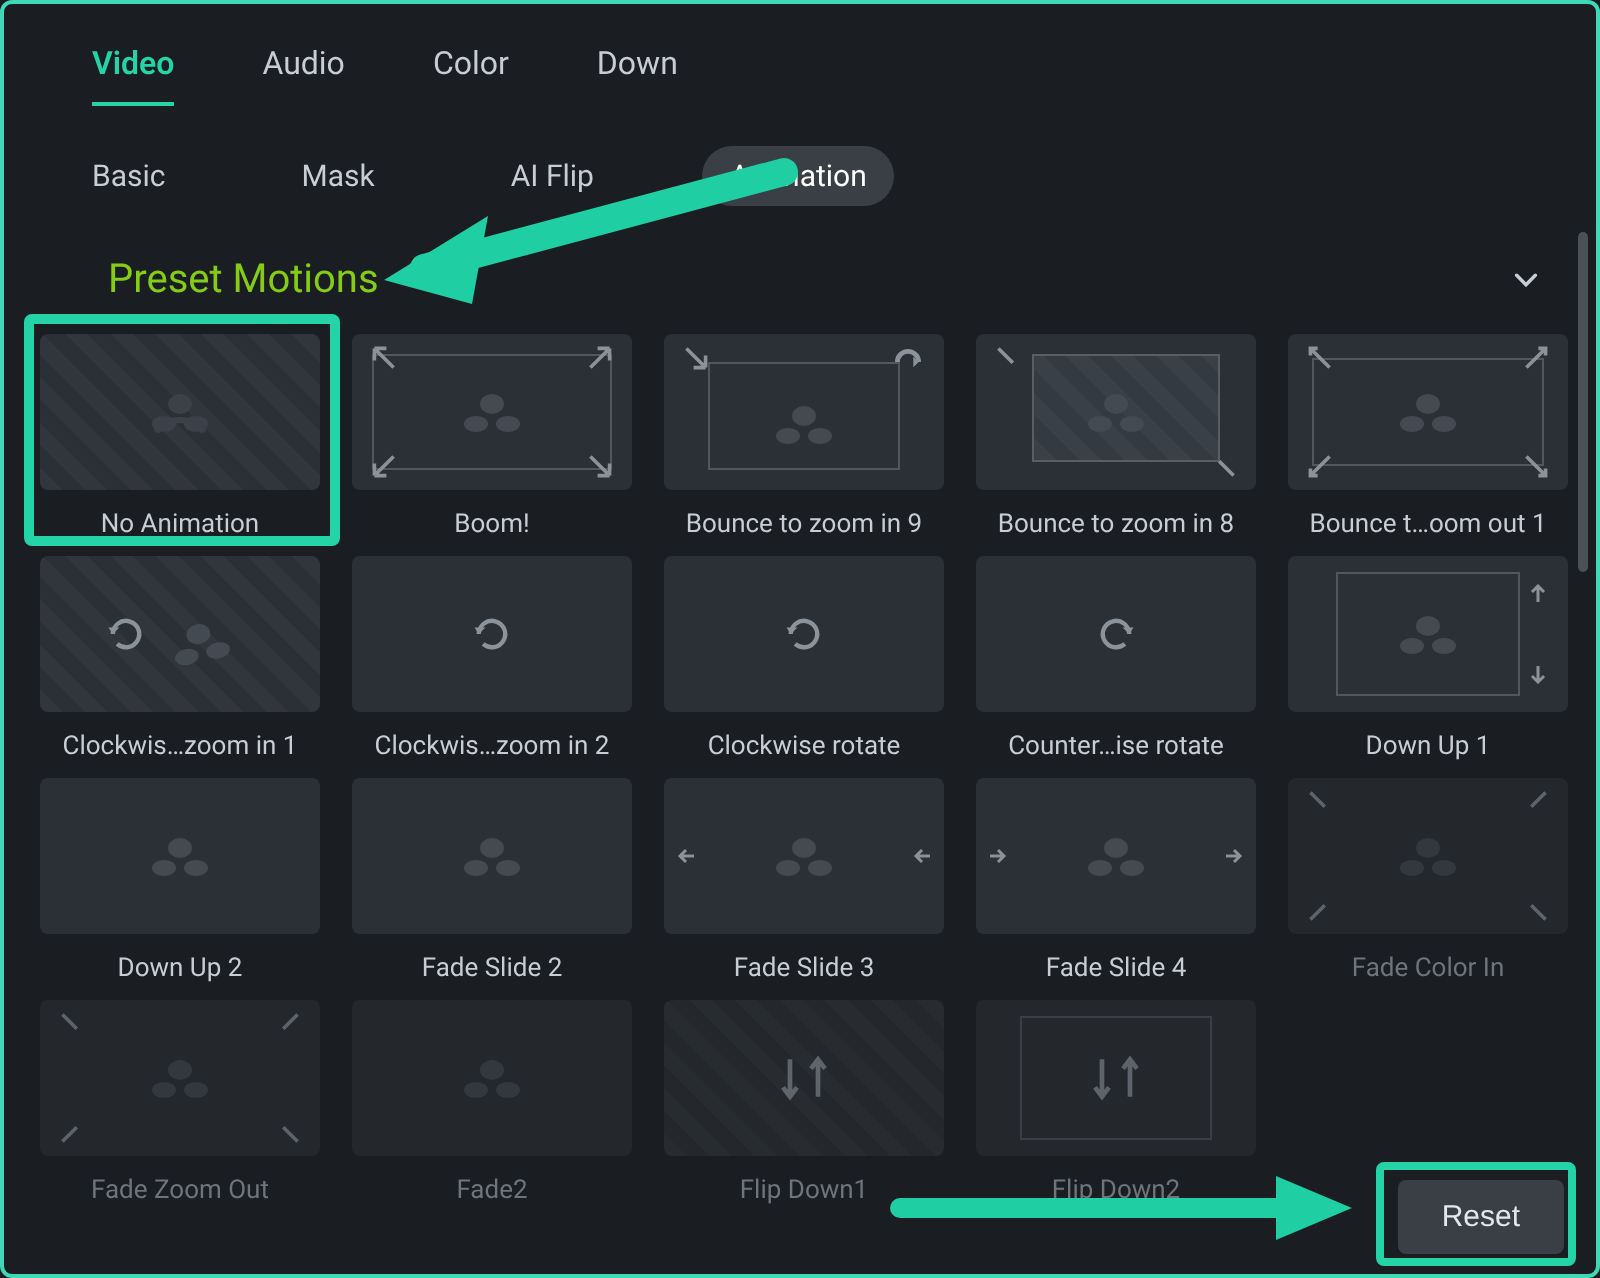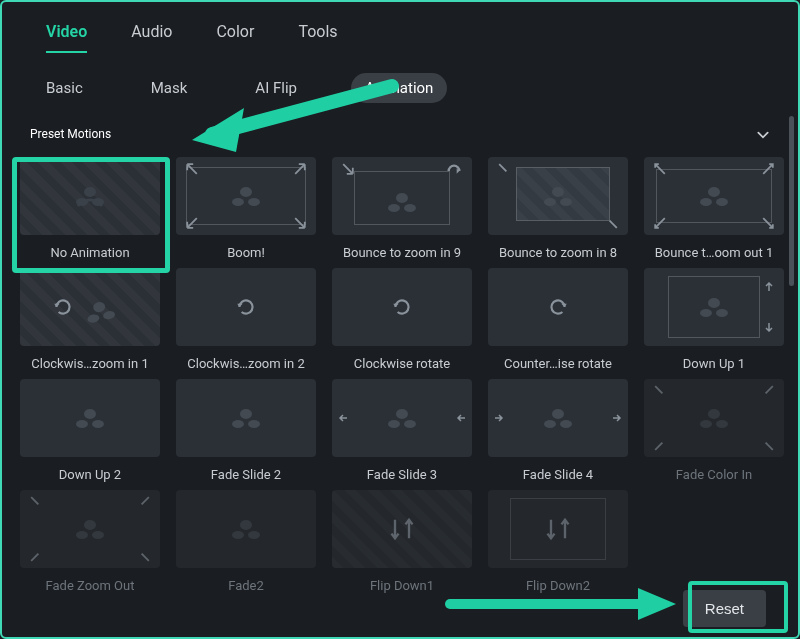--- a/index.html
+++ b/index.html
@@ -64,22 +64,23 @@
     color: #fff;
   }
   
   .section-header {
     display: flex;
     justify-content: space-between;
     align-items: center;
     padding: 10px 28px 10px 28px;
   }
   .section-title {
-    font-size: 12px;
-    color: #ffffff;
+    font-size: 20px;
+    color: #84cc16;
+    margin-left: 24px;
   }
   .chevron {
     width: 14px;
     height: 14px;
     display: inline-block;
   }
   
   .grid {
     display: grid;
     grid-template-columns: repeat(5, 148px);
@@ -142,21 +143,21 @@
   .ca-bl { bottom:6px; left:10px; }
   .ca-br { bottom:6px; right:10px; }
   
   .side-arrow { position:absolute; fill:#7c848d; width:10px; height:10px; }
   
   .rotate-ico { width:22px; height:22px; stroke:#8a929b; stroke-width:2; fill:none; z-index:2; }
   
   .footer {
     position: absolute;
     bottom: 10px;
-    right: 32px;
+    right: 16px;
     display:flex;
     justify-content:flex-end;
     padding: 6px 0 0 0;
   }
   .reset-btn {
     background: #3a3f46;
     border: none;
     color: #e4e7ea;
     font-size: 15px;
     padding: 10px 22px;
@@ -198,21 +199,21 @@
 </style>
 </head>
 <body>
 
 <div class="panel">
 
   <div class="top-tabs">
     <div class="top-tab active">Video</div>
     <div class="top-tab">Audio</div>
     <div class="top-tab">Color</div>
-    <div class="top-tab">Tools</div>
+    <div class="top-tab">Down</div>
   </div>
 
   <div class="sub-tabs">
     <div class="sub-tab">Basic</div>
     <div class="sub-tab">Mask</div>
     <div class="sub-tab">AI Flip</div>
     <div class="sub-tab active">Animation</div>
   </div>
 
   <div class="section-header">

